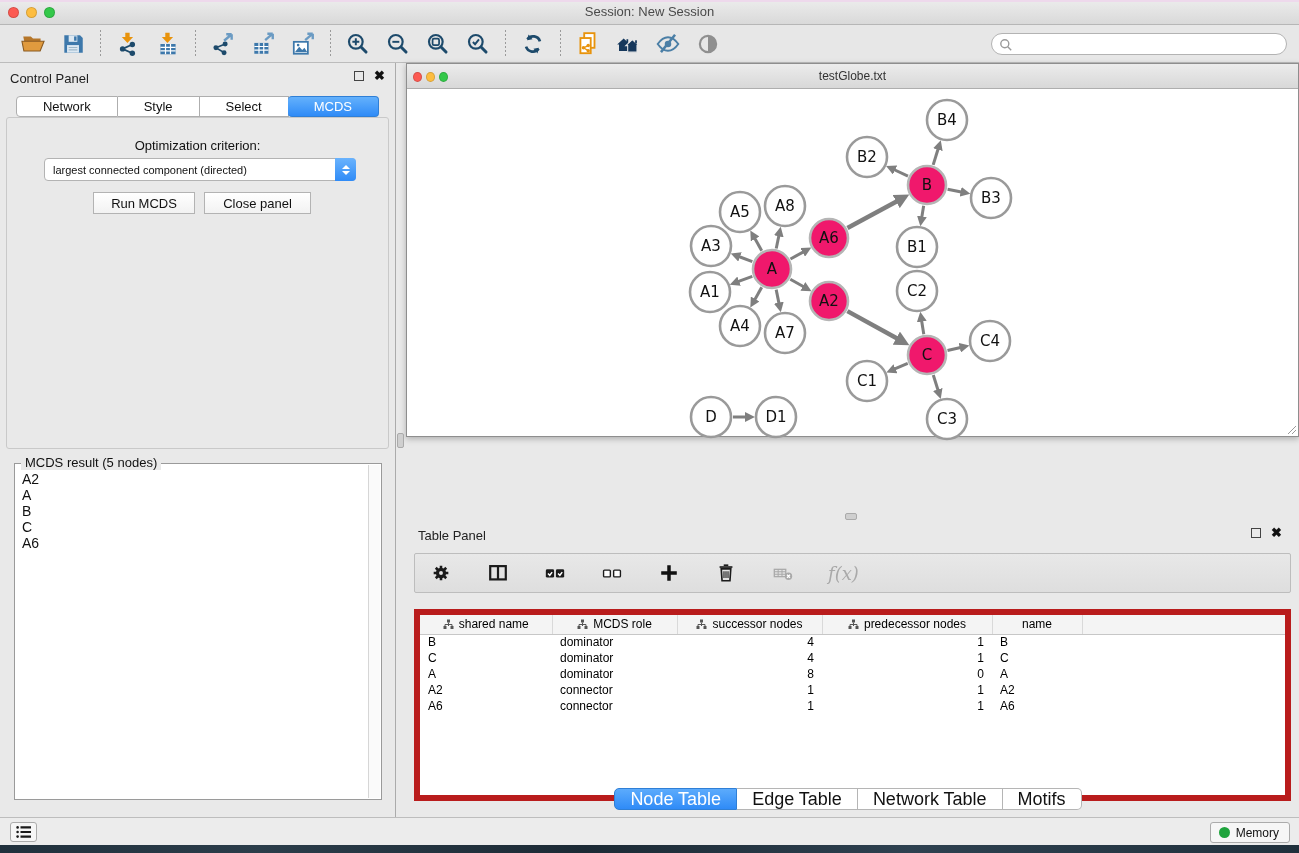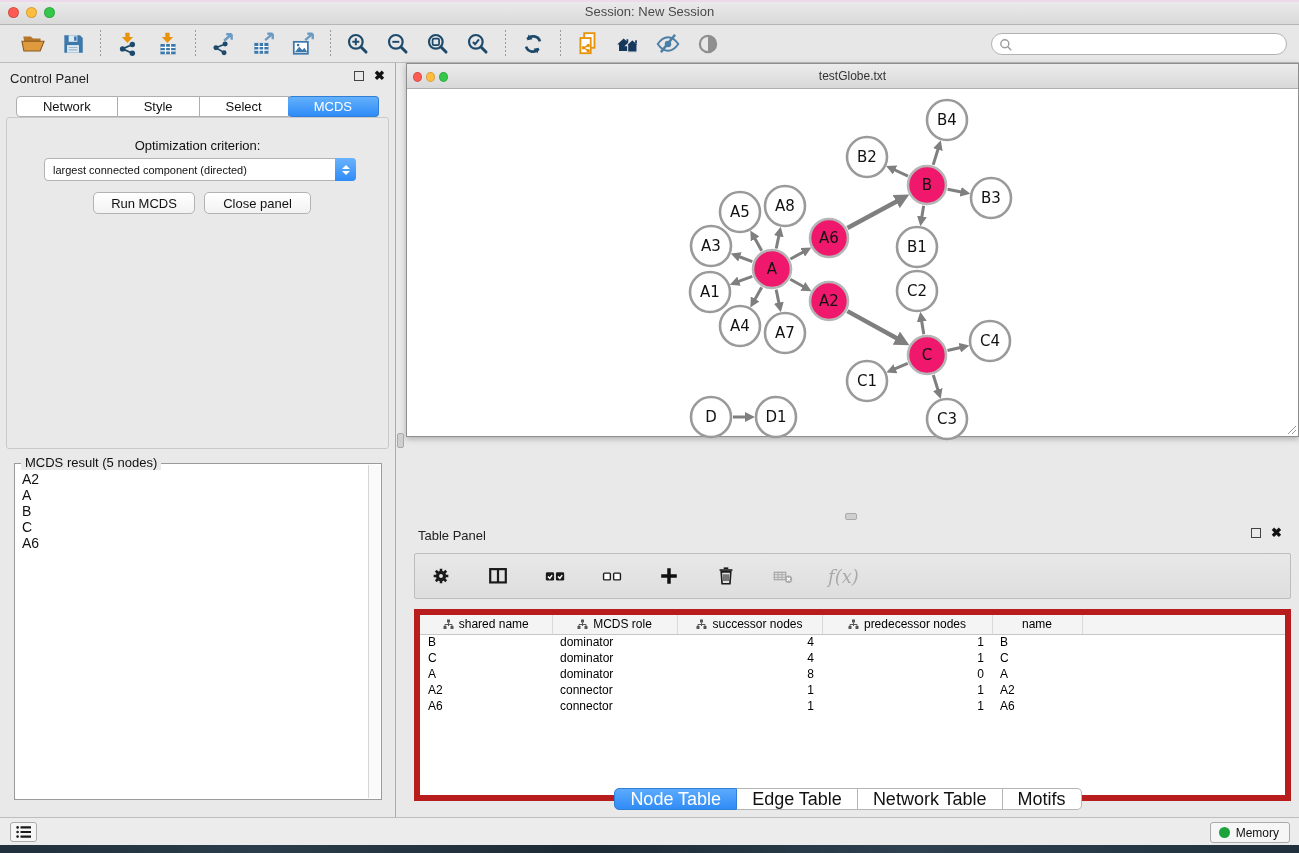--- a/index.html
+++ b/index.html
@@ -57,21 +57,21 @@
     background:#fff; border:1px solid #b3b3b3; border-radius:4px; cursor:pointer;
     display:flex; align-items:center; }
   #opt-select .val { font-size:11px; color:#111; padding-left:8px; flex:1;
     white-space:nowrap; overflow:hidden; }
   #opt-select .stepper { width:21px; height:23px; margin-right:-1px;
     background:linear-gradient(#6ab3fd,#2f8bf7); border-radius:0 4px 4px 0;
     display:flex; flex-direction:column; align-items:center; justify-content:center; gap:2px; }
   .chev { width:0; height:0; border-left:4px solid transparent; border-right:4px solid transparent; }
   .chev.up { border-bottom:4px solid #fff; } .chev.down { border-top:4px solid #fff; }
   .cp-btn { position:absolute; top:74px; height:22px; background:linear-gradient(#fff,#f2f2f2);
-    border:1px solid #b3b3b3; border-radius:5px; font-size:13px; color:#111; cursor:pointer;
+    border:1px solid #b3b3b3; border-radius:0; font-size:13px; color:#111; cursor:pointer;
     font-family:"Liberation Sans",sans-serif; }
   #run-btn { left:86px; width:102px; }
   #closep-btn { left:197px; width:107px; }
 
   #mcds-box { position:absolute; left:14px; top:400px; width:368px; height:337px;
     border:1px solid #9a9a9a; background:#fff; }
   #mcds-legend { position:absolute; left:6px; top:-9px; background:#e9e9e9;
     padding:0 4px; font-size:13px; color:#111; }
   #mcds-list { position:absolute; inset:1px 14px 1px 1px; padding:6px 0 0 6px;
     font-size:14px; color:#111; line-height:16px; }
@@ -89,21 +89,21 @@
     font-size:12px; color:#333; }
   #graph-canvas { position:absolute; left:0; top:25px; width:891px; height:422px; }
   #graph-resize { position:absolute; right:1px; bottom:1px; }
   .v-grip { position:absolute; left:397px; top:433px; width:7px; height:15px;
     background:#cfcfcf; border:1px solid #aaa; border-radius:2px; }
   .h-grip { position:absolute; left:845px; top:513px; width:12px; height:7px;
     background:#cfcfcf; border:1px solid #aaa; border-radius:2px; }
 
   
   #table-panel { position:absolute; left:397px; top:520px; width:902px; height:297px; background:#e9e9e9; }
-  #tp-toolbar { position:absolute; left:17px; top:33px; width:877px; height:46px;
+  #tp-toolbar { position:absolute; left:17px; top:33px; width:877px; height:40px;
     background:linear-gradient(#e8e8e8,#dedede); border:1px solid #bdbdbd; border-radius:2px;
     display:flex; align-items:center; gap:33px; padding-left:14px; }
   .tp-btn { width:24px; height:24px; background:none; border:none; display:flex;
     align-items:center; justify-content:center; cursor:pointer; padding:0; }
   .tp-btn svg { width:22px; height:22px; }
   #fx-label { font-size:18px; color:#a9a9a9; font-family:"DejaVu Serif", serif; font-style:italic; }
 
   #node-table { position:absolute; left:17px; top:89px; width:877px; height:188px;
     background:#fff; border:6px solid #b91c1c; font-size:12px; color:#000;
     border-collapse:collapse; table-layout:fixed; }

